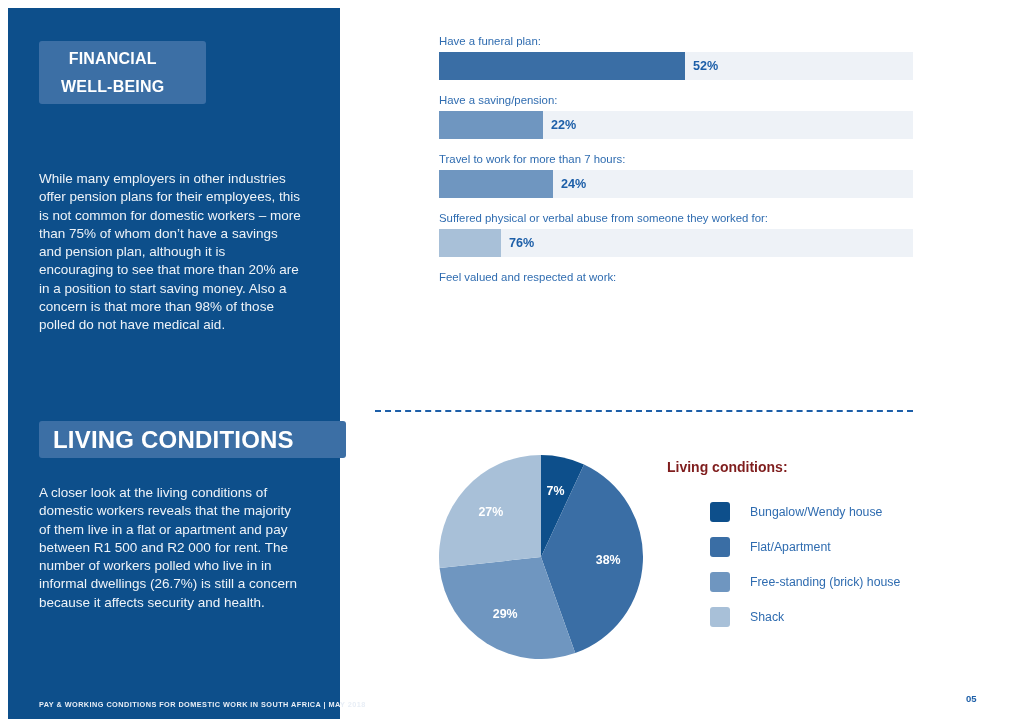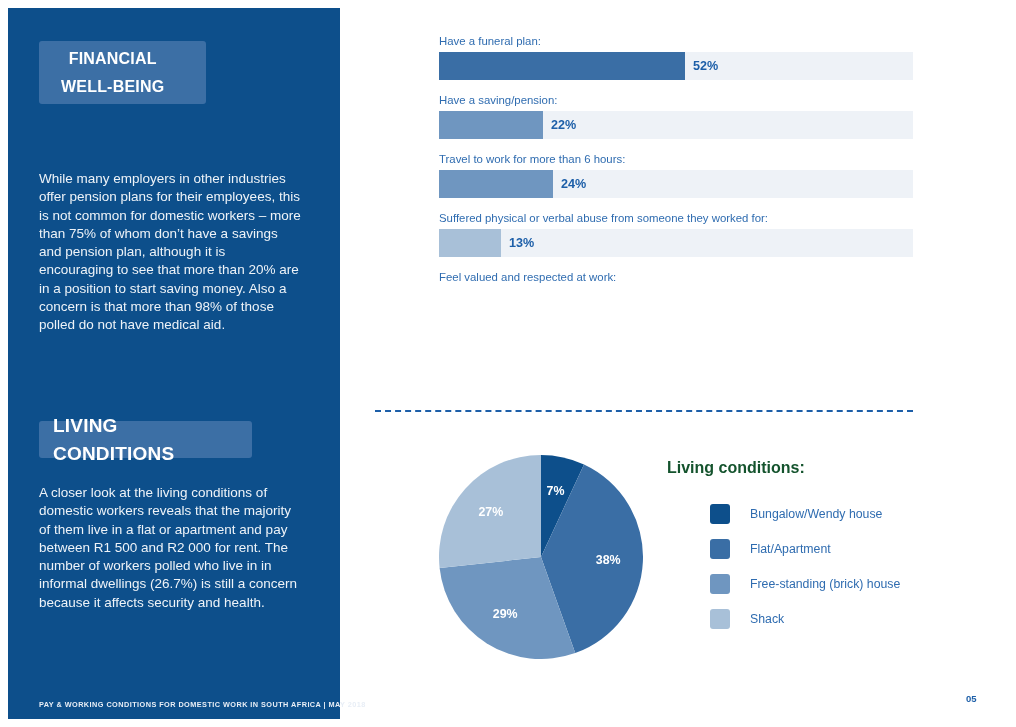--- a/index.html
+++ b/index.html
@@ -52,25 +52,25 @@
     height: 63px;
     padding: 0 22px;
     box-sizing: border-box;
     font-size: 16px;
     line-height: 28px;
     text-align: center;
   }
   #badge-living {
     left: 31px;
     top: 413px;
-    width: 213px;
+    width: 307px;
     height: 37px;
     padding: 0 14px;
     box-sizing: border-box;
-    font-size: 19px;
+    font-size: 24px;
     line-height: 28px;
   }
 
   .side-body {
     position: absolute;
     color: #eef3f8;
     font-size: 13.5px;
     line-height: 18.3px;
     width: 262px;
   }
@@ -159,22 +159,22 @@
   }
 
   
   #legend {
     position: absolute;
     left: 667px;
     top: 459px;
     width: 260px;
   }
   #legend-title {
-    color: #14532d;
-    font-size: 16px;
+    color: #7f1d1d;
+    font-size: 14px;
     font-weight: bold;
     margin-bottom: 19px;
   }
   .legend-item {
     display: flex;
     align-items: center;
     height: 35px;
     padding-left: 43px;
   }
   .legend-swatch {
@@ -234,31 +234,31 @@
         </div>
       </div>
       <div class="bar-row">
         <div class="bar-label">Have a saving/pension:</div>
         <div class="bar-track">
           <div class="bar-fill" style="width: 104px; background: rgb(111, 150, 192);"></div>
           <div class="bar-value" style="left: 112px;">22%</div>
         </div>
       </div>
       <div class="bar-row">
-        <div class="bar-label">Travel to work for more than 6 hours:</div>
+        <div class="bar-label">Travel to work for more than 7 hours:</div>
         <div class="bar-track">
           <div class="bar-fill" style="width: 114px; background: rgb(111, 150, 192);"></div>
           <div class="bar-value" style="left: 122px;">24%</div>
         </div>
       </div>
       <div class="bar-row">
         <div class="bar-label">Suffered physical or verbal abuse from someone they worked for:</div>
         <div class="bar-track">
           <div class="bar-fill" style="width: 62px; background: rgb(168, 192, 216);"></div>
-          <div class="bar-value" style="left: 70px;">13%</div>
+          <div class="bar-value" style="left: 70px;">76%</div>
         </div>
       </div>
       <div class="bar-row">
         <div class="bar-label">Feel valued and respected at work:</div>
       </div>
     </div>
 
   <div id="divider"></div>
 
   <div id="pie-wrap">

